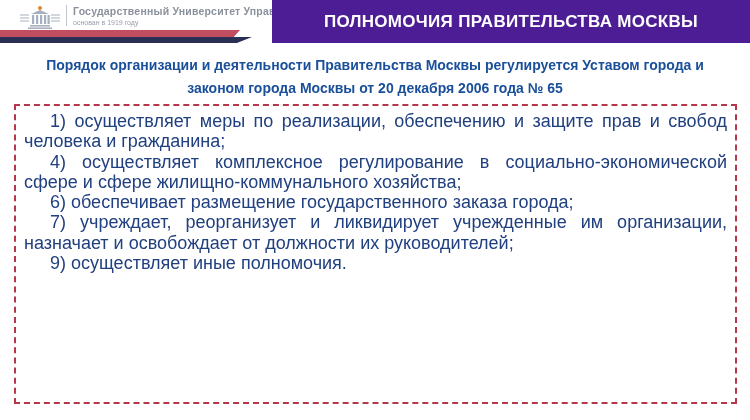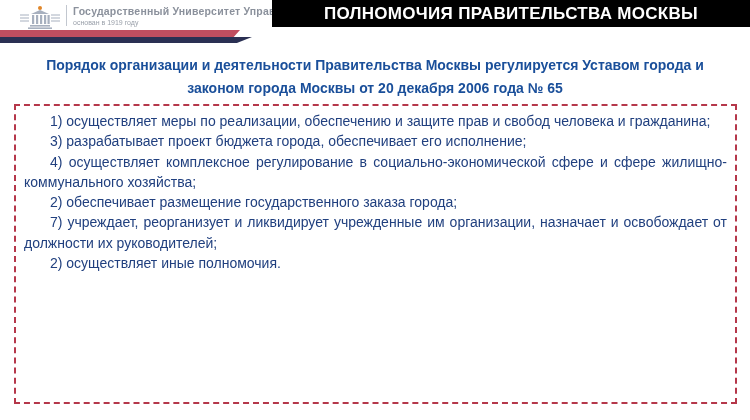--- a/index.html
+++ b/index.html
@@ -73,22 +73,22 @@
     background: #2a3053;
     clip-path: polygon(0 0, 100% 0, 94% 100%, 0 100%);
   }
 
   
   .banner {
     position: absolute;
     left: 272px;
     right: 0;
     top: 0;
-    height: 27px;
-    background: #000000;
+    height: 43px;
+    background: #4c1d95;
     color: #ffffff;
     font-size: 17px;
     font-weight: bold;
     display: flex;
     align-items: center;
     justify-content: center;
     letter-spacing: 0.3px;
   }
 
   
@@ -114,21 +114,21 @@
     top: 104px;
     bottom: 16px;
     border: 2px dashed #b5374a;
     padding: 5px 8px 4px 8px;
     box-sizing: border-box;
     overflow: hidden;
   }
   .content-box p {
     margin: 0;
     color: #21407f;
-    font-size: 14px;
+    font-size: 18px;
     line-height: 20.3px;
     text-align: justify;
     text-indent: 26px;
   }
 </style>
 </head>
 <body>
 
 <div class="slide">
 
@@ -169,20 +169,19 @@
     <div class="ribbon-red"></div>
     <div class="ribbon-navy"></div>
   </div>
 
   <div class="banner">ПОЛНОМОЧИЯ ПРАВИТЕЛЬСТВА МОСКВЫ</div>
 
   <h1 class="heading">Порядок организации и деятельности Правительства Москвы регулируется Уставом города и законом города Москвы от 20 декабря 2006 года № 65</h1>
 
   <div class="content-box">
     <p>1) осуществляет меры по реализации, обеспечению и защите прав и свобод человека и гражданина;</p>
-    <p>3) разрабатывает проект бюджета города, обеспечивает его исполнение;</p>
     <p>4) осуществляет комплексное регулирование в социально-экономической сфере и сфере жилищно-коммунального хозяйства;</p>
-    <p>2) обеспечивает размещение государственного заказа города;</p>
+    <p>6) обеспечивает размещение государственного заказа города;</p>
     <p>7) учреждает, реорганизует и ликвидирует учрежденные им организации, назначает и освобождает от должности их руководителей;</p>
-    <p>2) осуществляет иные полномочия.</p>
+    <p>9) осуществляет иные полномочия.</p>
   </div>
 
 </div>
 
 </body></html>

